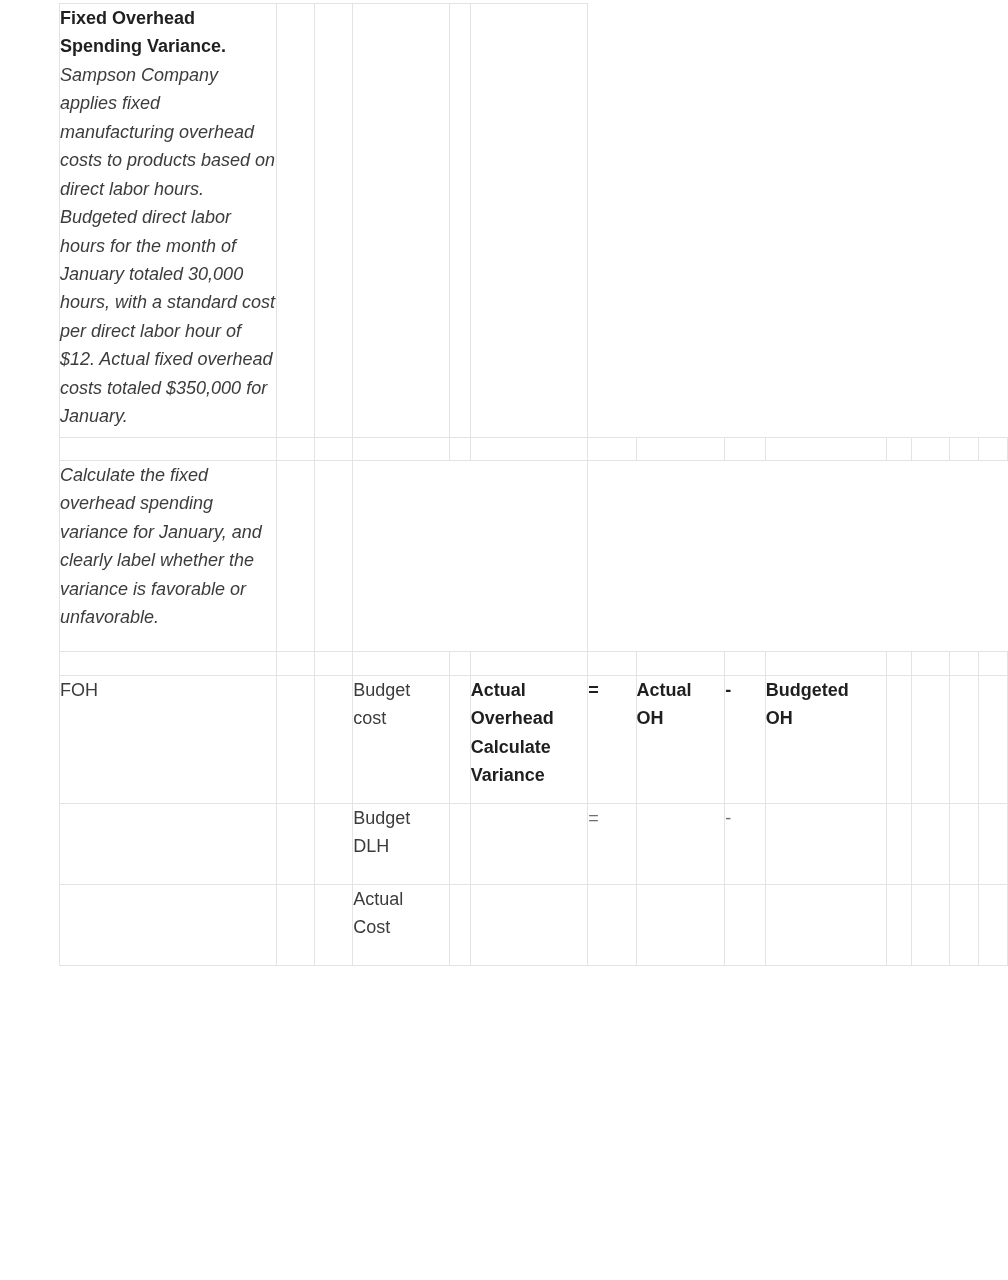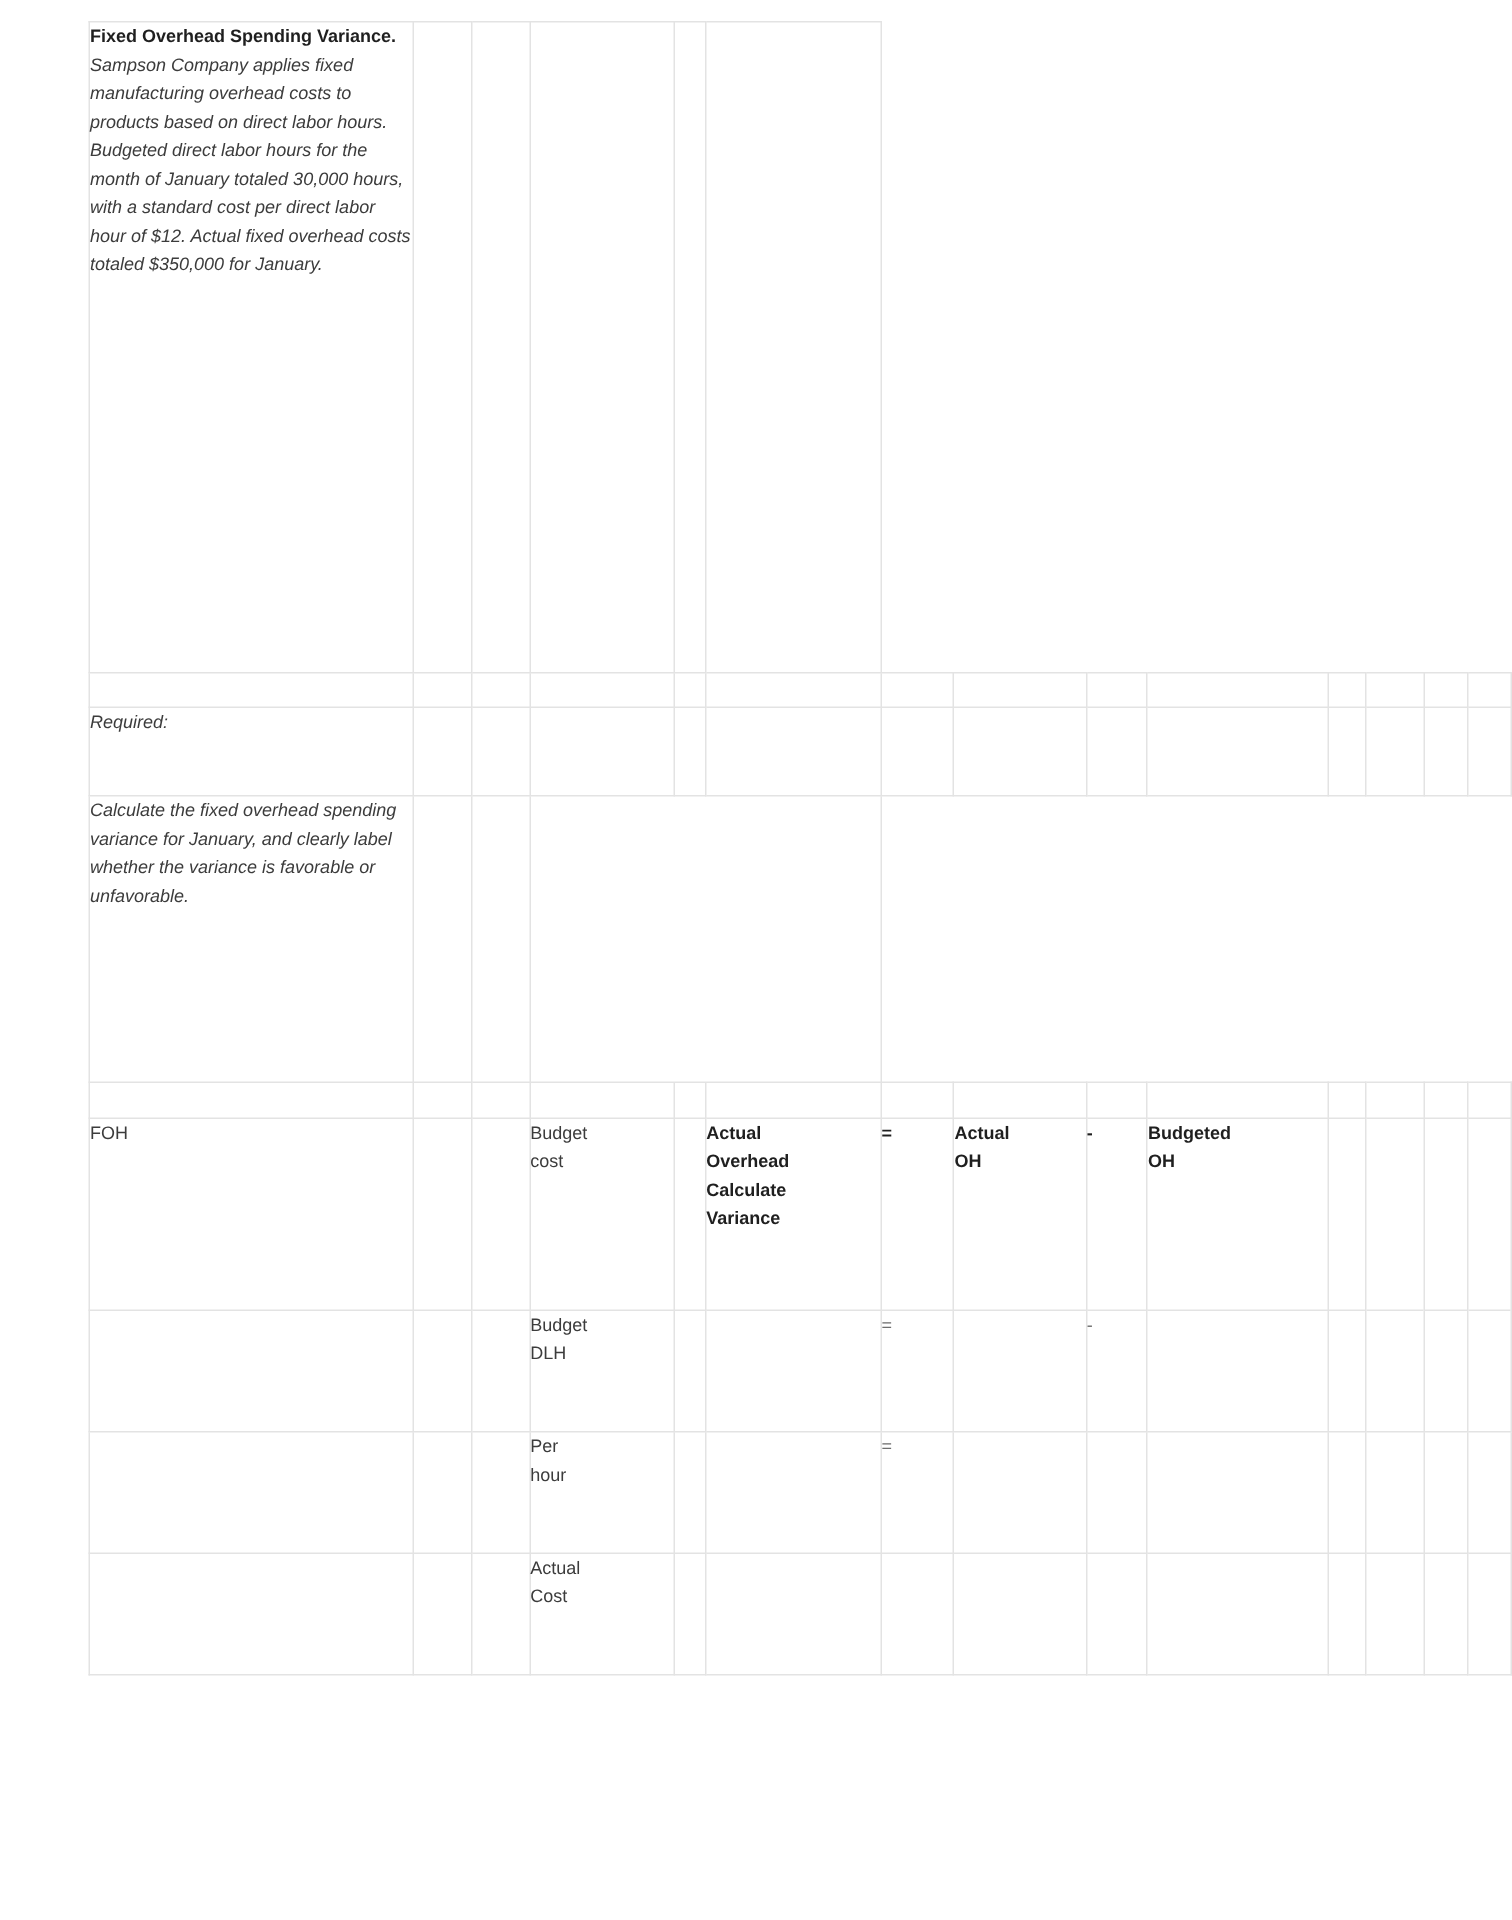--- a/index.html
+++ b/index.html
@@ -18,24 +18,24 @@
   .sheet {
     position: absolute;
     left: 0;
     top: 0;
     width: 1008px;
     height: 1280px;
   }
   table.grid {
     position: absolute;
     left: 59px;
-    top: 14px;
+    top: 3px;
     border-collapse: collapse;
     table-layout: fixed;
-    font-size: 12px;
+    font-size: 18px;
     line-height: 1.58;
   }
   table.grid td {
     border: 1px solid #e3e3e3;
     vertical-align: top;
     padding: 0;
     background: #ffffff;
   }
   td.pad {
     padding: 9px 12px 10px 19px;
@@ -121,38 +121,20 @@
       <td></td>
       <td></td>
       <td></td>
       <td></td>
       <td></td>
       <td></td>
       <td></td>
       <td></td>
     </tr>
 
-    <tr>
-      <td class="pad" style="height:58px">
-        <span class="ital">Required:</span>
-      </td>
-      <td></td>
-      <td></td>
-      <td></td>
-      <td></td>
-      <td></td>
-      <td></td>
-      <td></td>
-      <td></td>
-      <td></td>
-      <td></td>
-      <td></td>
-      <td></td>
-      <td></td>
-    </tr>
 
     <tr>
       <td class="pad" style="height:190px">
         <span class="prompt-text">Calculate the fixed overhead spending variance for January, and clearly label whether the variance is favorable or unfavorable.</span>
       </td>
       <td></td>
       <td></td>
       <td class="nb-r"></td>
       <td class="noborder"></td>
       <td class="nb-l"></td>
@@ -229,39 +211,20 @@
       <td class="op-light">=</td>
       <td></td>
       <td class="op-light">-</td>
       <td></td>
       <td></td>
       <td></td>
       <td></td>
       <td></td>
     </tr>
 
-    <tr>
-      <td class="pad" style="height:80px"></td>
-      <td></td>
-      <td></td>
-      <td class="padc">
-        <span class="blk">Per</span>
-        <span class="blk">hour</span>
-      </td>
-      <td></td>
-      <td></td>
-      <td class="op-light">=</td>
-      <td></td>
-      <td></td>
-      <td></td>
-      <td></td>
-      <td></td>
-      <td></td>
-      <td></td>
-    </tr>
 
     <tr>
       <td class="pad" style="height:80px"></td>
       <td></td>
       <td></td>
       <td class="padc">
         <span class="blk">Actual</span>
         <span class="blk">Cost</span>
       </td>
       <td></td>

